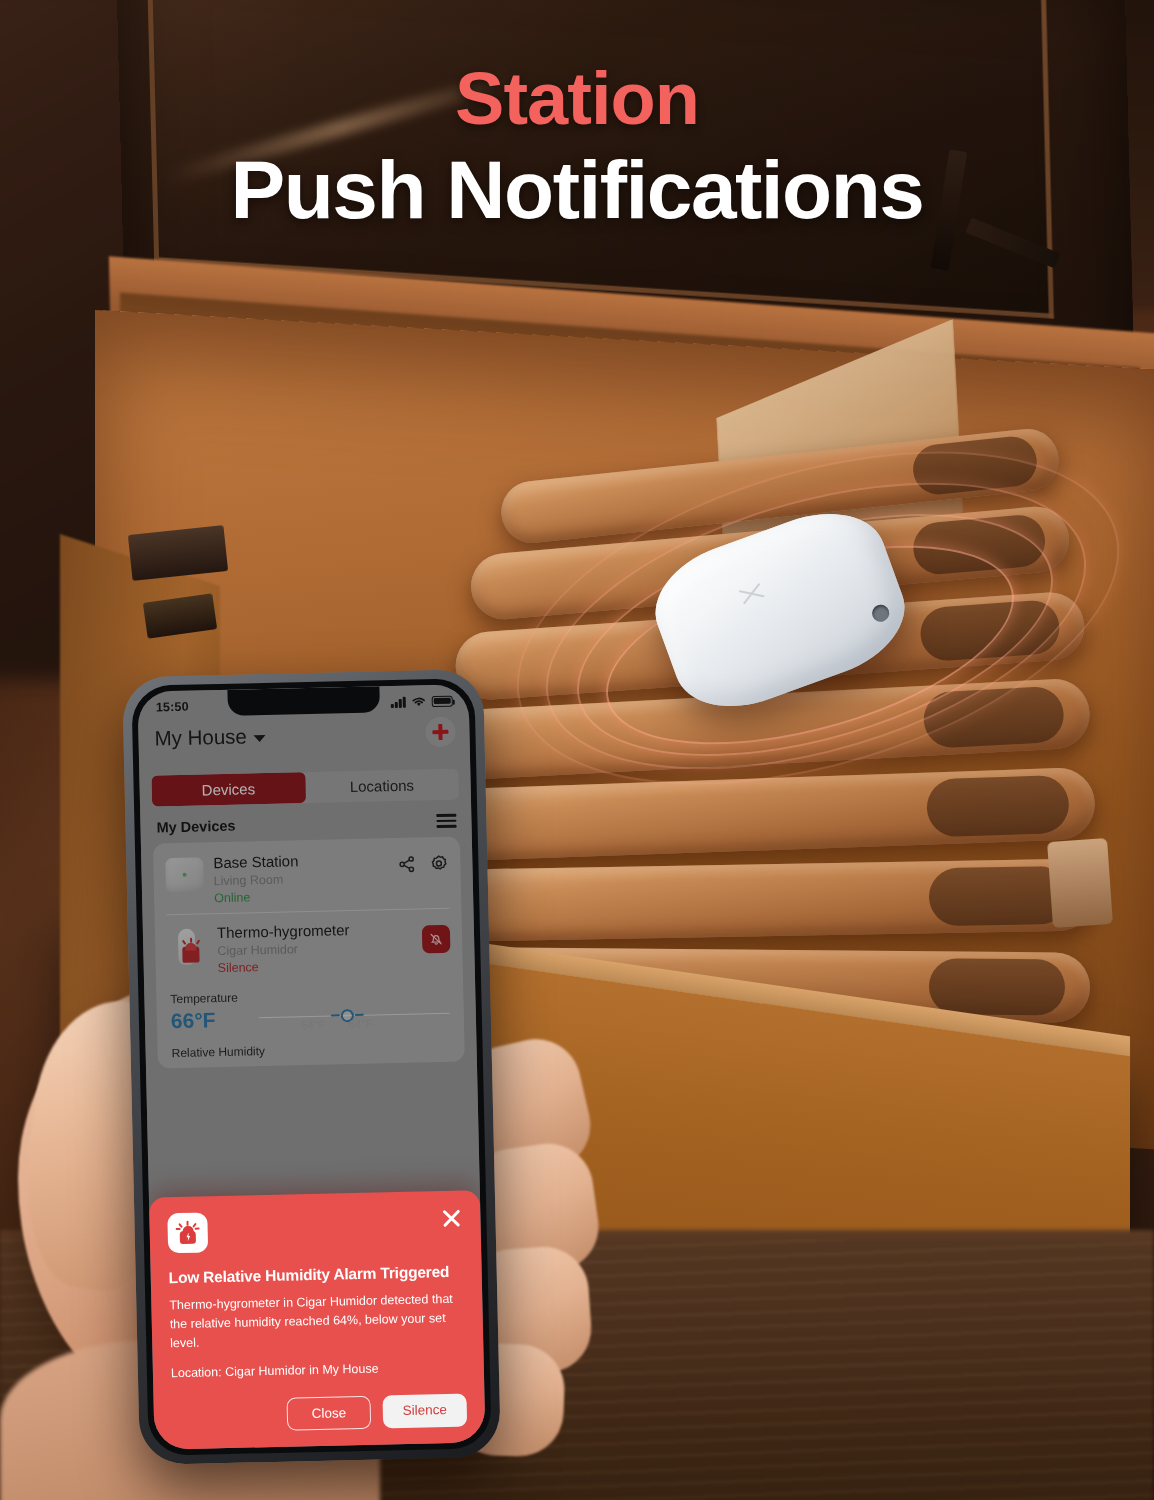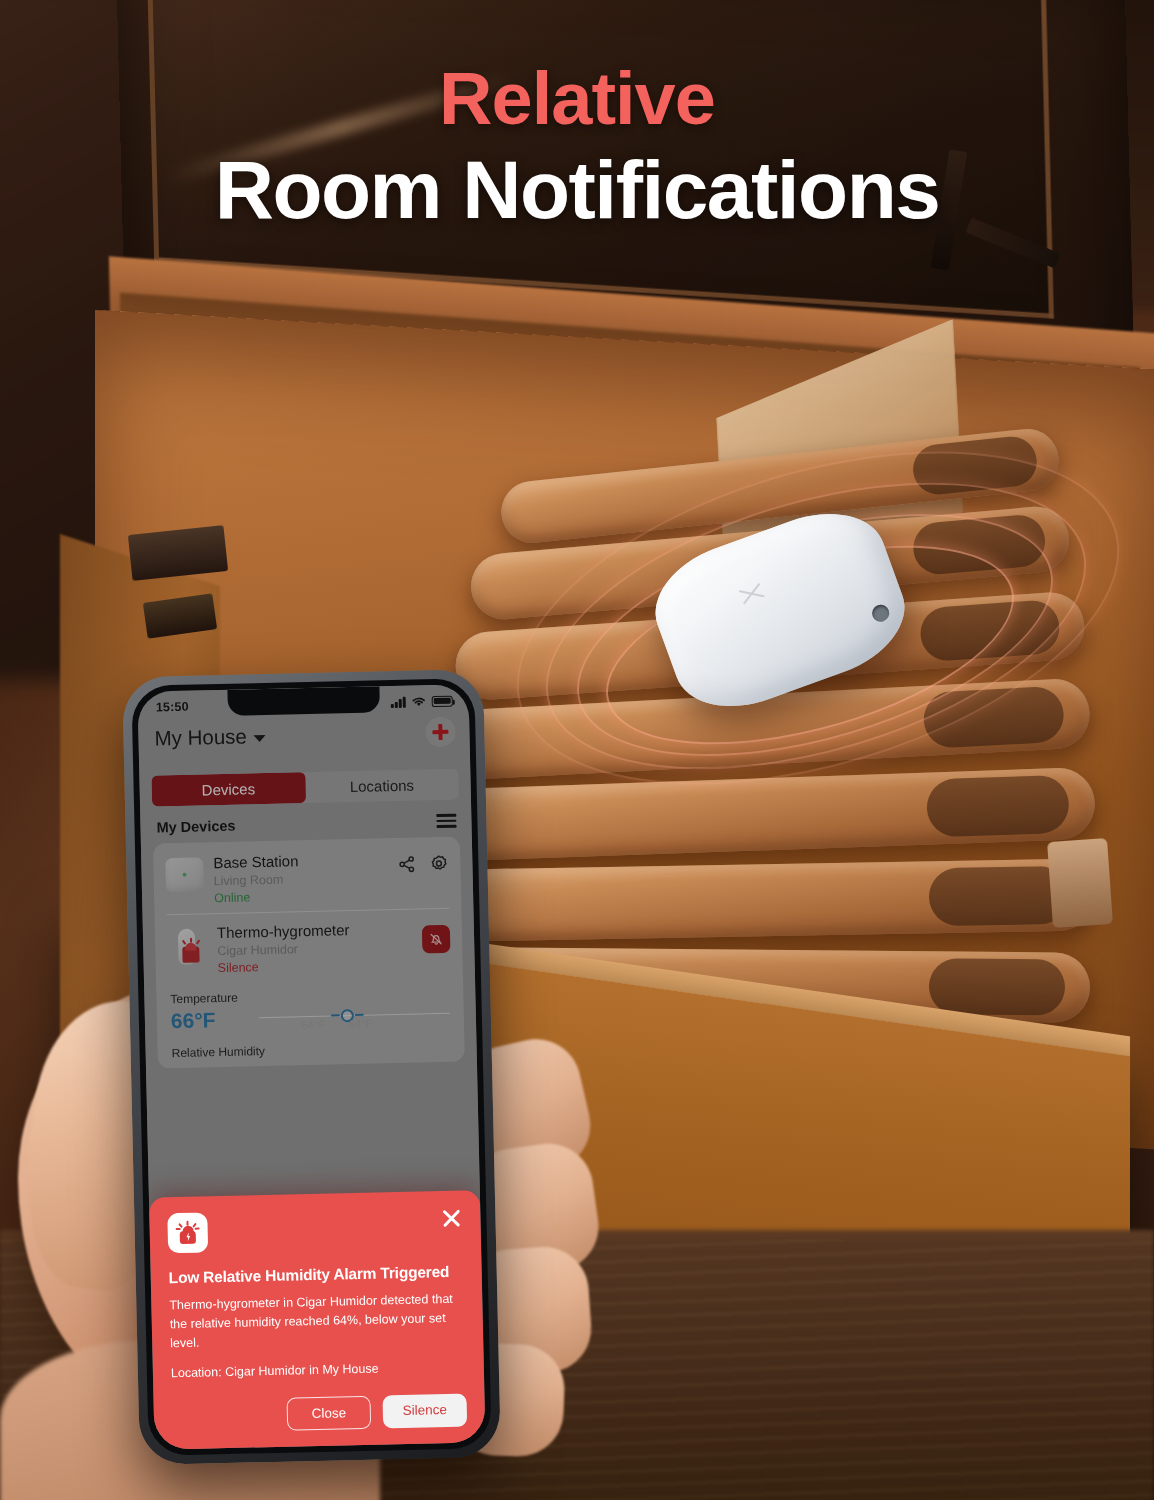--- a/index.html
+++ b/index.html
@@ -434,22 +434,22 @@
   <div class="box-left-face"></div>
   <div class="hinge h5"></div>
   <div class="hinge h1"></div>
   <div class="hinge h2"></div>
 
   <div class="table"></div>
   <div class="table-grain"></div>
 </div>
 
 <div class="headline">
-  <span class="l1">Relative</span>
-  <span class="l2">Room Notifications</span>
+  <span class="l1">Station</span>
+  <span class="l2">Push Notifications</span>
 </div>
 
 <div class="hand palm"></div>
 <div class="hand wrist"></div>
 <div class="hand thumb"></div>
 <div class="hand finger f1"></div>
 <div class="hand finger f2"></div>
 <div class="hand finger f3"></div>
 <div class="hand finger f4"></div>
 

